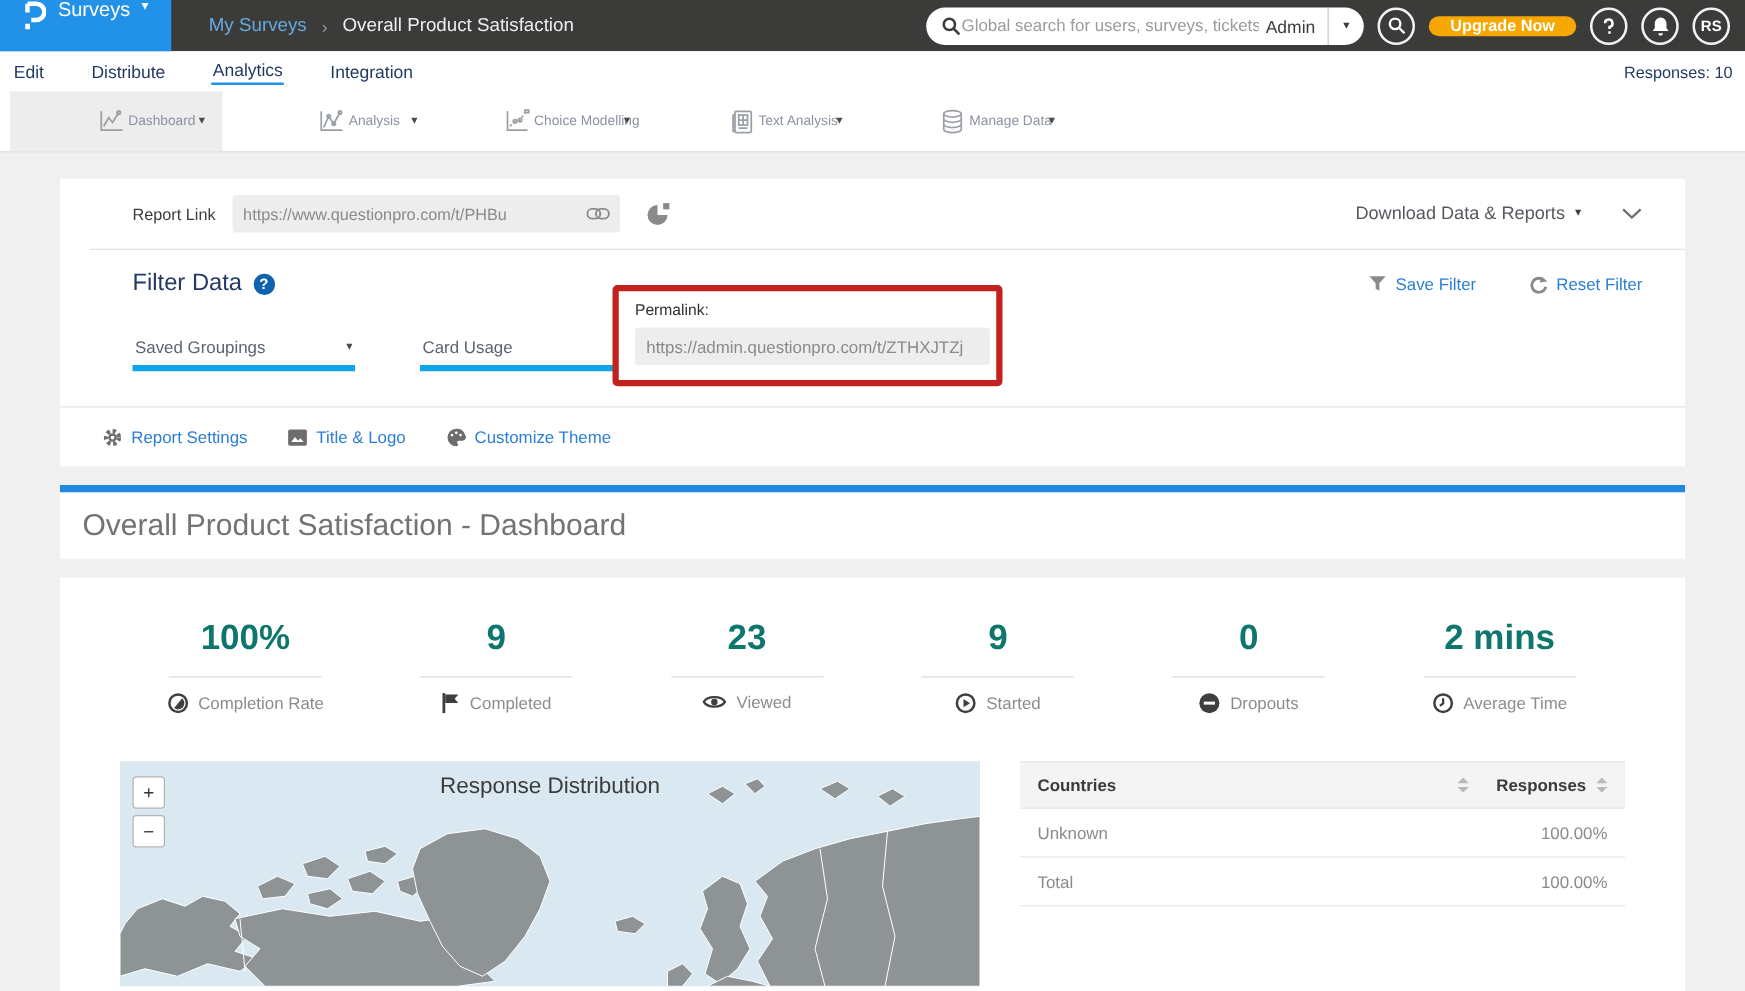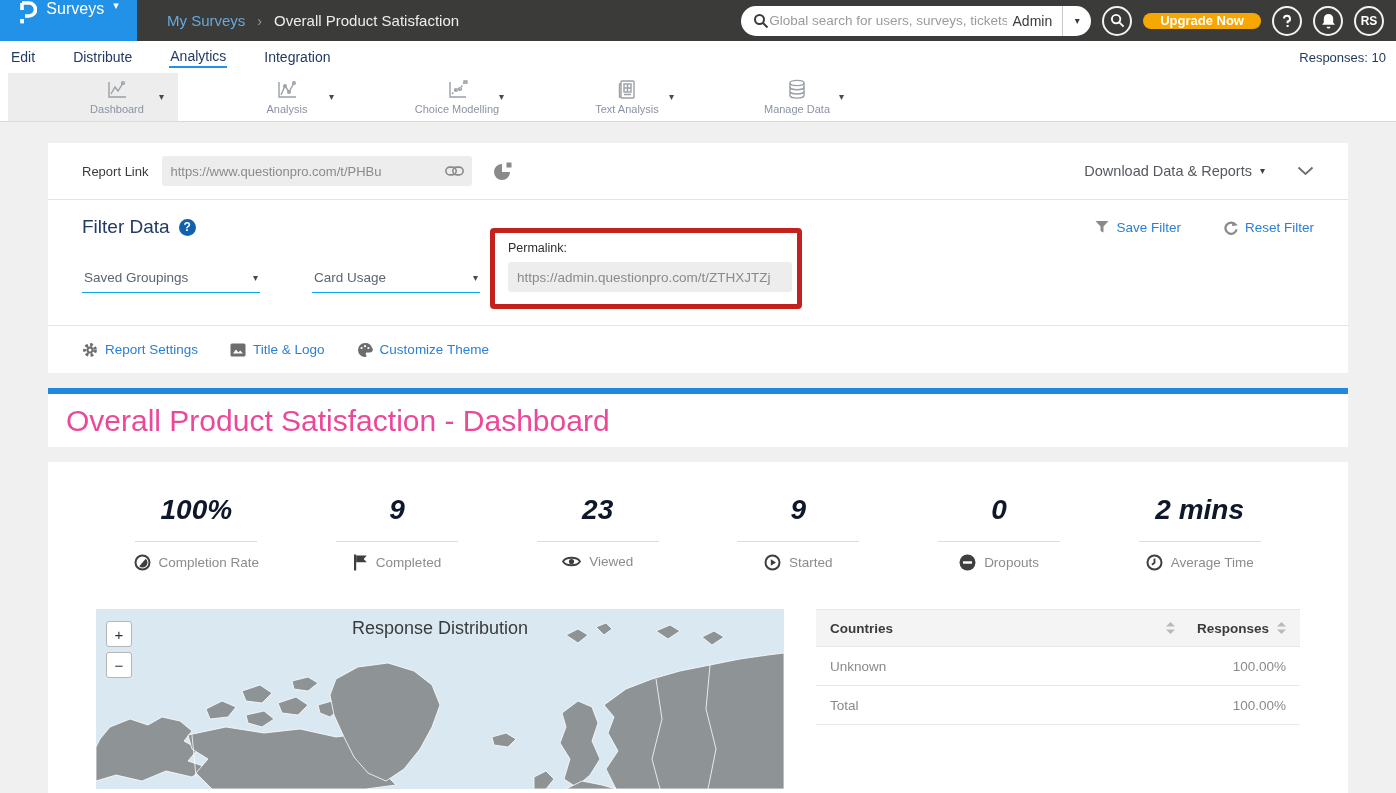--- a/index.html
+++ b/index.html
@@ -39,30 +39,30 @@
   
   .nav { height:32px; background:#fff; display:flex; align-items:center; padding:0 10px; }
   .nav-item { font-size:14px; color:#233a63; font-weight:500; margin-right:36px; cursor:pointer;
     padding:2px 1px; }
   .nav-item.active { border-bottom:2px solid #2192e8; }
   .responses { margin-left:auto; font-size:13px; color:#233a63; }
 
   
   .toolbar { height:49px; background:#fff; border-bottom:1px solid #d9d9d9; display:flex;
     padding-left:8px; }
-  .tool { width:170px; position:relative; display:flex; flex-direction:column; align-items:center;
+  .tool { width:170px; position:relative; display:flex; flex-direction:row; align-items:center;
     justify-content:center; gap:3px; cursor:pointer;padding-left:48px; }
   .tool.active { background:#ededed; }
   .tool-label { font-size:11px; color:#8b93a2; }
   .tool .caret { position:absolute; right:14px; top:19px; color:#4a4a4a; font-size:10px; }
   .tool svg { stroke:#9aa0a6; fill:none; stroke-width:1.4; }
 
   
   .page { padding:21px 48px 0; }
-  .card { background:#fff; }
+  .card { background:#fff;padding-left:24px; }
 
   
   .card1 { height:230px; position:relative; }
   .rowA { height:57px; display:flex; align-items:center; padding:0 34px;
     border-bottom:1px solid #e4e4e4; }
   .rl-label { font-size:13px; color:#3b3b3a; margin-right:14px; }
   .rl-box { width:310px; height:30px; background:#ededed; border-radius:3px; display:flex;
     align-items:center; padding:0 8px; }
   .rl-box input { flex:1; border:none; outline:none; background:transparent; font-size:13px;
     color:#8a8a8a; font-family:"Liberation Sans", sans-serif; }
@@ -74,45 +74,45 @@
   .filter-head { display:flex; align-items:center; padding:16px 34px 0; }
   .filter-title { font-size:19px; color:#233a63; display:flex; align-items:center; gap:9px; }
   .help-badge { width:17px; height:17px; border-radius:50%; background:#1062b0; color:#fff;
     font-size:12px; font-weight:bold; display:flex; align-items:center; justify-content:center;
     cursor:pointer; }
   .help-badge::after { content:"?"; }
   .filter-actions { margin-left:auto; display:flex; align-items:center; gap:42px; }
   .link-btn { font-size:13.5px; color:#2b7fd4; display:flex; align-items:center; gap:7px; cursor:pointer; }
 
   .selects-row { display:flex; padding:32px 34px 0; }
-  .u-select { width:178px; border-bottom:1px solid #0ea5e9; display:flex; align-items:center;
+  .u-select { width:178px; border-bottom:5px solid #0ea5e9; display:flex; align-items:center;
     padding:0 2px 7px; cursor:pointer; margin-right:52px; }
   .u-select span { font-size:13.5px; color:#5a6472; }
   .u-select .caret { margin-left:auto; color:#4a4a4a; font-size:10px; }
 
   .permalink-box { position:absolute; left:442px; top:85px; width:312px; border:5px solid #c2211e;
     border-radius:4px; background:#fff; padding:8px 13px 12px; }
   .permalink-label { font-size:12.5px; color:#2f2f2f; margin-bottom:7px; }
   .permalink-box input { width:284px; height:30px; background:#ededed; border:none; outline:none;
     border-radius:3px; font-size:13.5px; color:#8a8a8a; padding:0 9px;
     font-family:"Liberation Sans", sans-serif; }
 
   .card1-footer { position:absolute; left:0; right:0; bottom:0; height:48px;
     border-top:1px solid #e4e4e4; display:flex; align-items:center; gap:32px; padding:0 34px; }
 
   
   .accent-bar { height:6px; background:#2188e0; margin-top:15px; }
   .title-card { height:53px; display:flex; align-items:center; padding-left:18px; }
-  .page-title { font-size:30px; color:#ec4899; font-weight:500; }
+  .page-title { font-size:24px; color:#737373; font-weight:500; }
 
   
   .card2 { margin-top:15px; height:380px; padding:32px 48px 0; }
   .stats { display:flex; }
   .stat { flex:1; text-align:center; }
-  .stat-value { font-size:28px; font-weight:bold; color:#0f172a;font-style:italic; }
+  .stat-value { font-size:28px; font-weight:bold; color:#0f766e; }
   .stat-divider { width:122px; border-bottom:1px solid #dcdcdc; margin:15px auto 12px; }
   .stat-bottom { display:flex; align-items:center; justify-content:center; gap:8px; }
   .stat-label { font-size:13.5px; color:#8c8c8c; }
 
   .viz-row { display:flex; margin-top:38px; }
   .map-panel { width:688px; height:180px; background:#d9e8f1; position:relative; overflow:hidden; }
   .map-title { text-align:center; padding-top:9px; font-size:18px; font-weight:normal; color:#3b3b3b;
     position:relative; z-index:2; }
   .zoom-ctrl { position:absolute; left:10px; top:12px; z-index:3; display:flex; flex-direction:column;
     gap:5px; }

